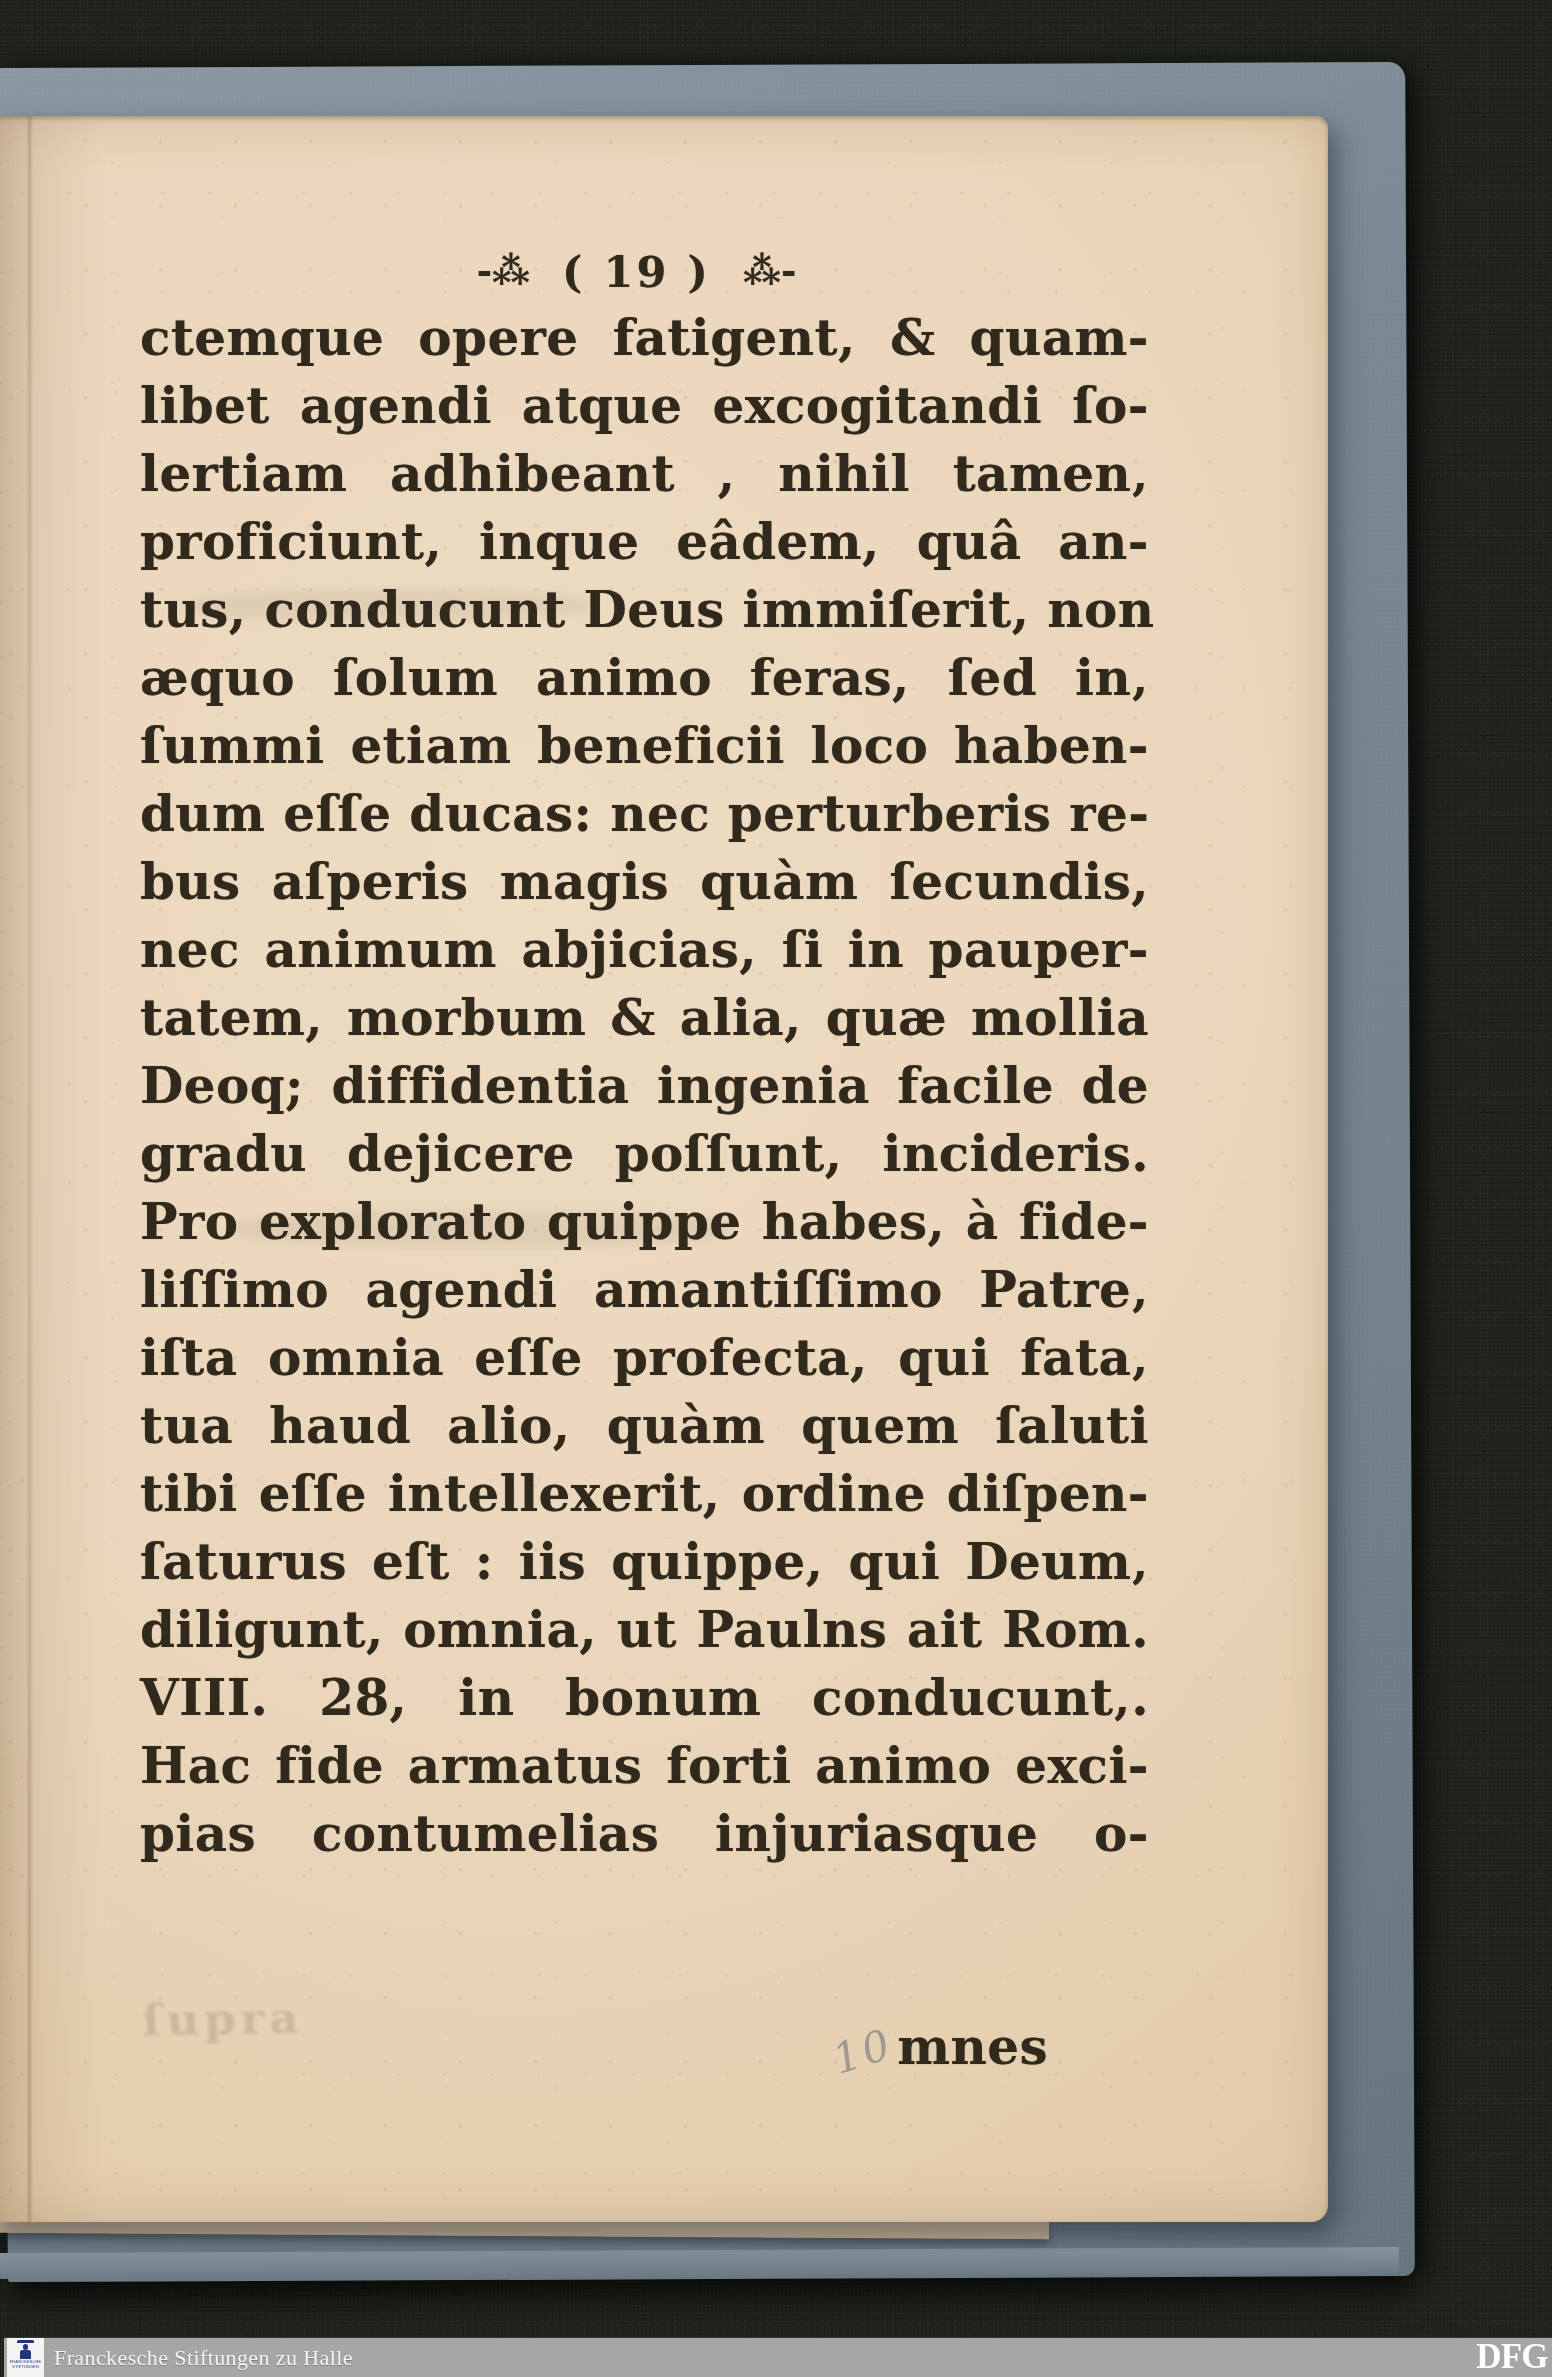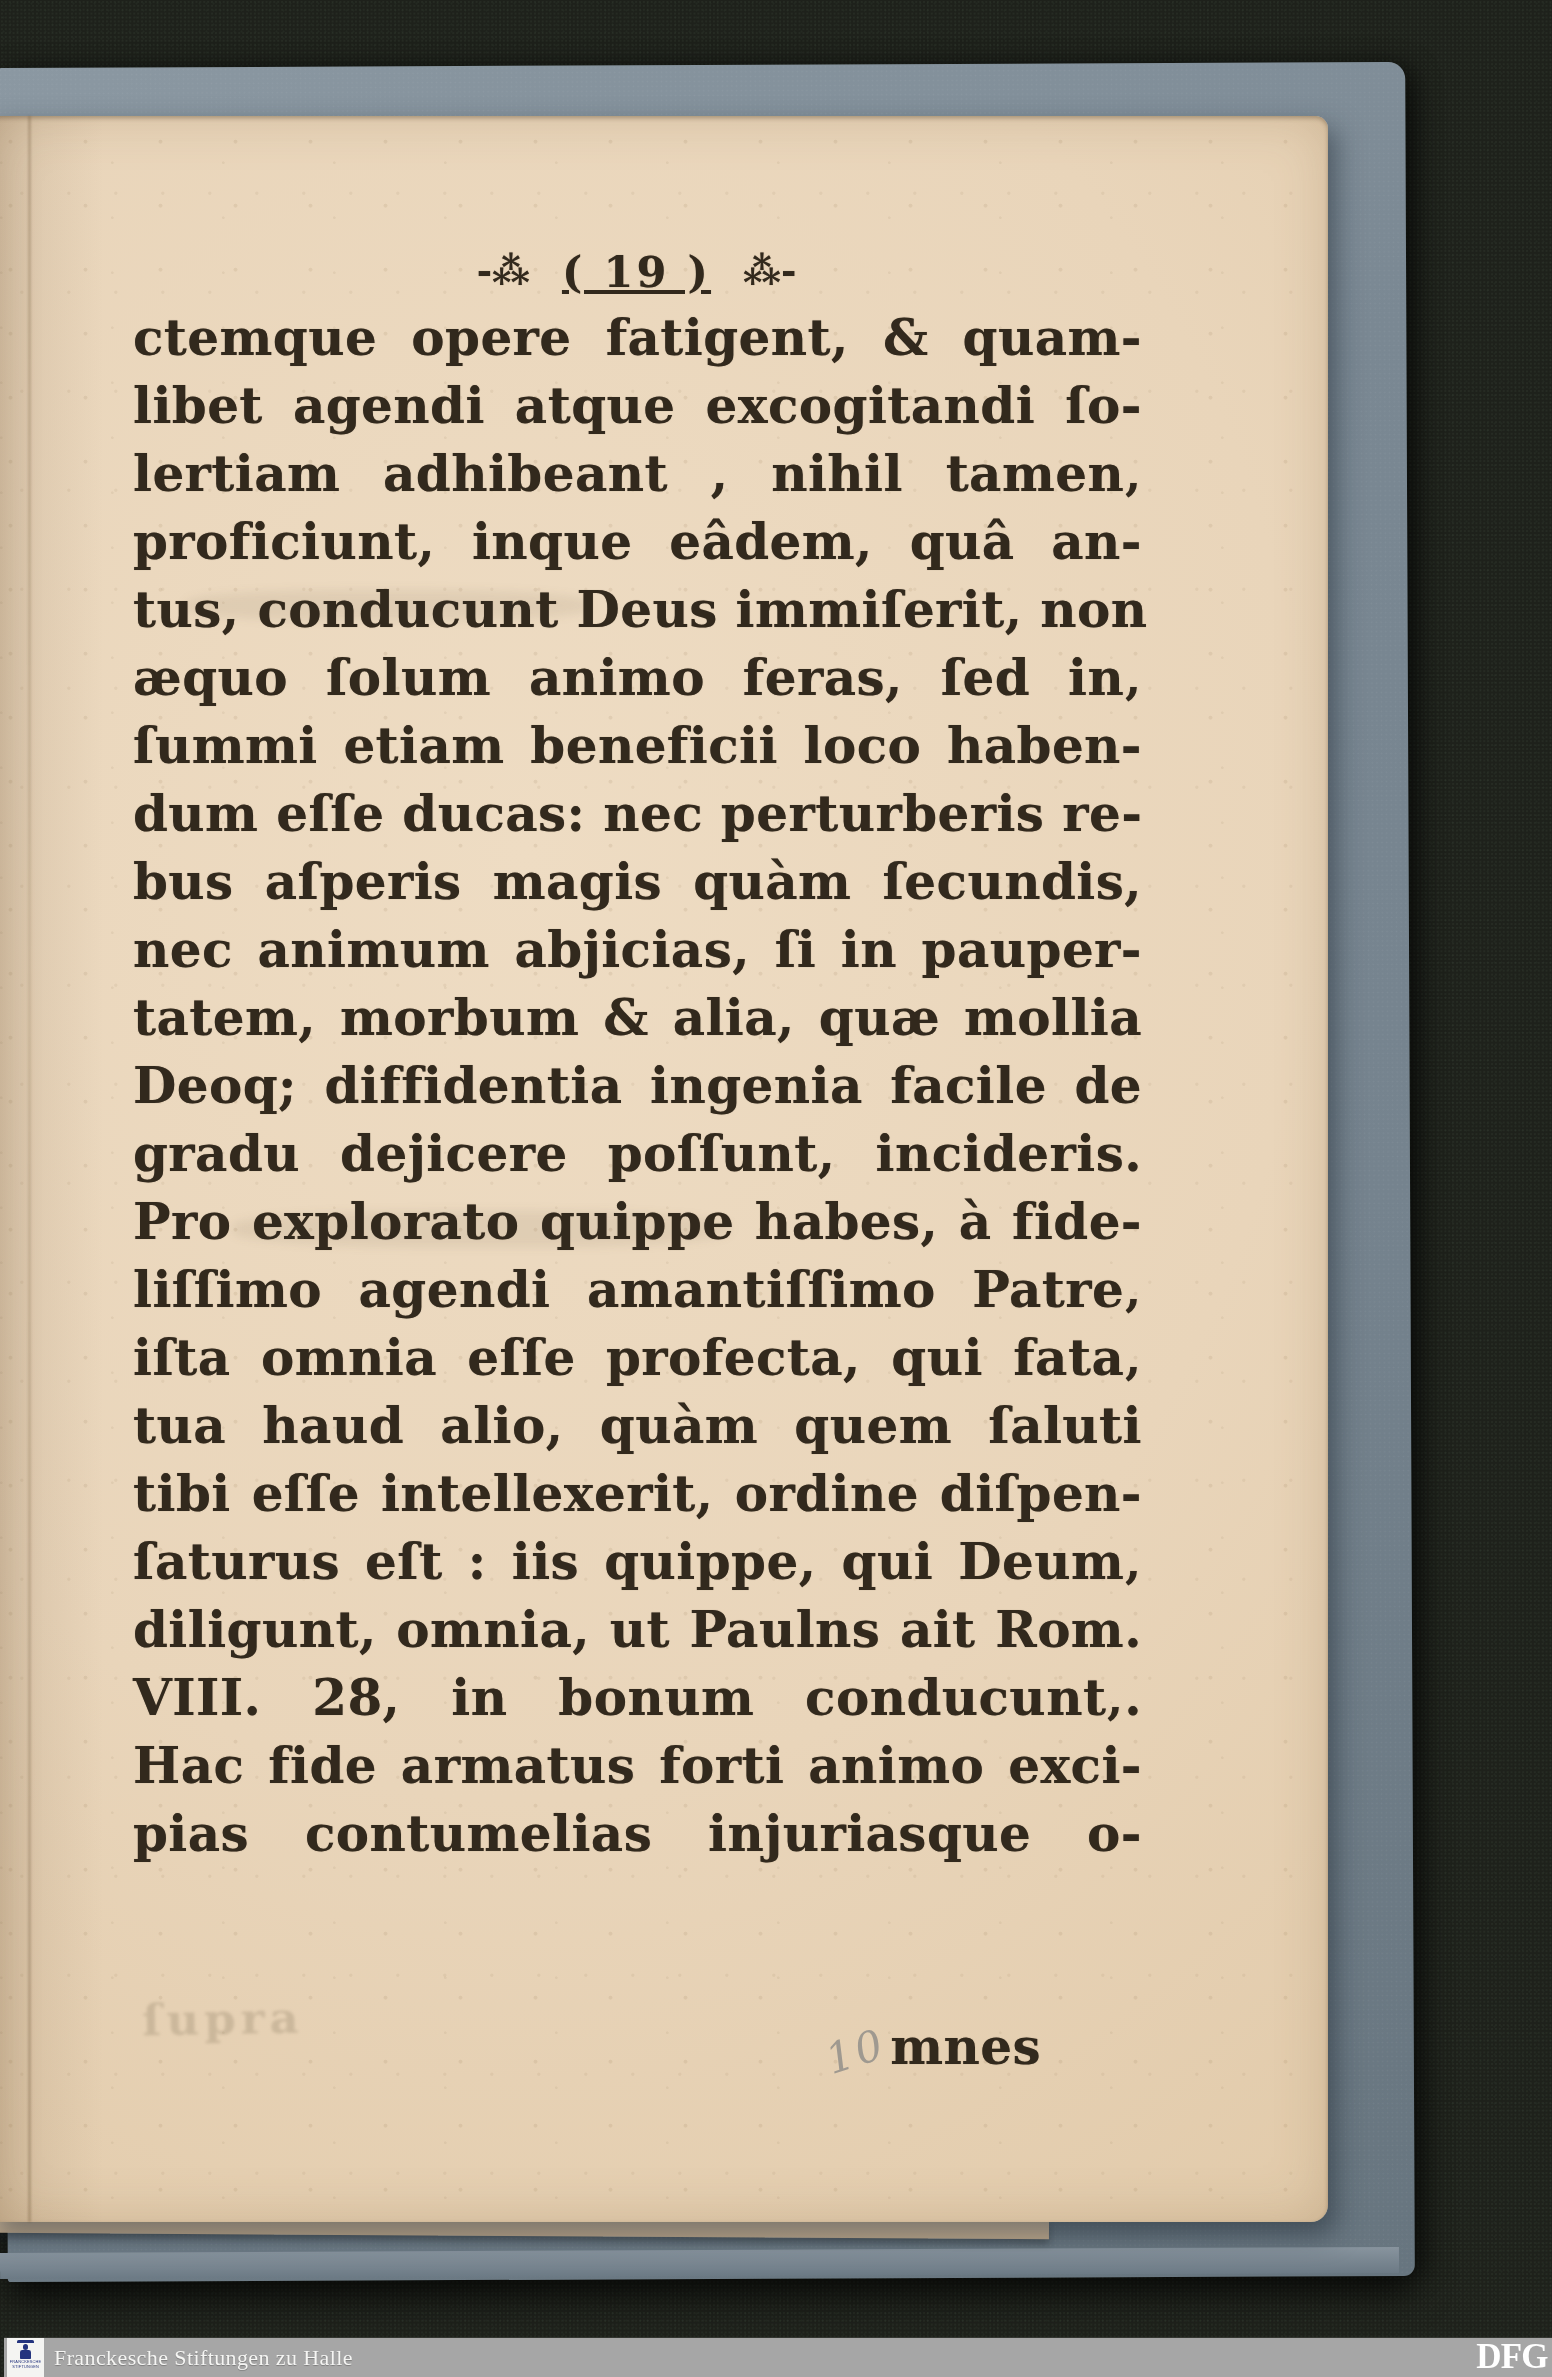--- a/index.html
+++ b/index.html
@@ -55,23 +55,23 @@
     content:"";position:absolute;left:40px;top:0;bottom:0;width:3.1px;
     background:linear-gradient(180deg, rgba(90,65,35,.25), rgba(90,65,35,.12) 40%, rgba(90,65,35,.28));
     filter:blur(0.8px);
   }
   .page-header{
     position:absolute;left:132px;top:247px;width:1009px;height:70px;
     text-align:center;color:#32291d;font-weight:bold;font-size:43px;letter-spacing:3.1px;
     text-shadow:0 0 0.8px rgba(45,32,18,.5);
   }
   .page-header .orn{font-size:37px;letter-spacing:0;position:relative;top:-3.1px;}
-  .page-header .pgnum{margin:0 14px;text-decoration:underline;}
+  .page-header .pgnum{margin:0 14px;}
   .textblock{
-    position:absolute;left:133px;top:304px;width:1009px;
+    position:absolute;left:140px;top:304px;width:1009px;
     color:#32291d;font-weight:bold;font-size:50px;line-height:68px;letter-spacing:0.4px;
     text-shadow:0 0 0.8px rgba(45,32,18,.45);
   }
   .textline{
     text-align:justify;
     text-align-last:justify;
     height:68px;overflow:visible;white-space:nowrap;
   }
   .catchword-line{
     position:relative;height:68px;text-align:right;padding-right:101px;

